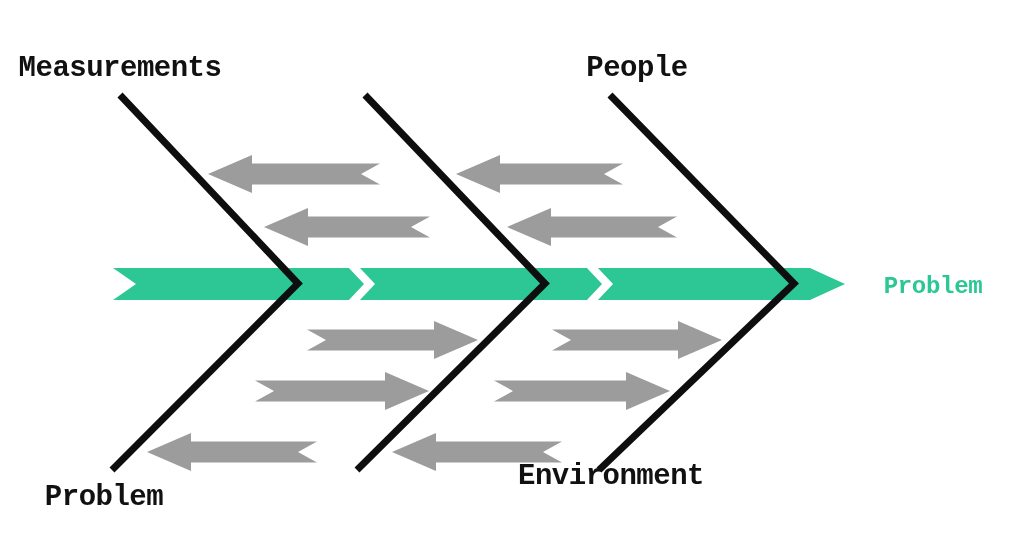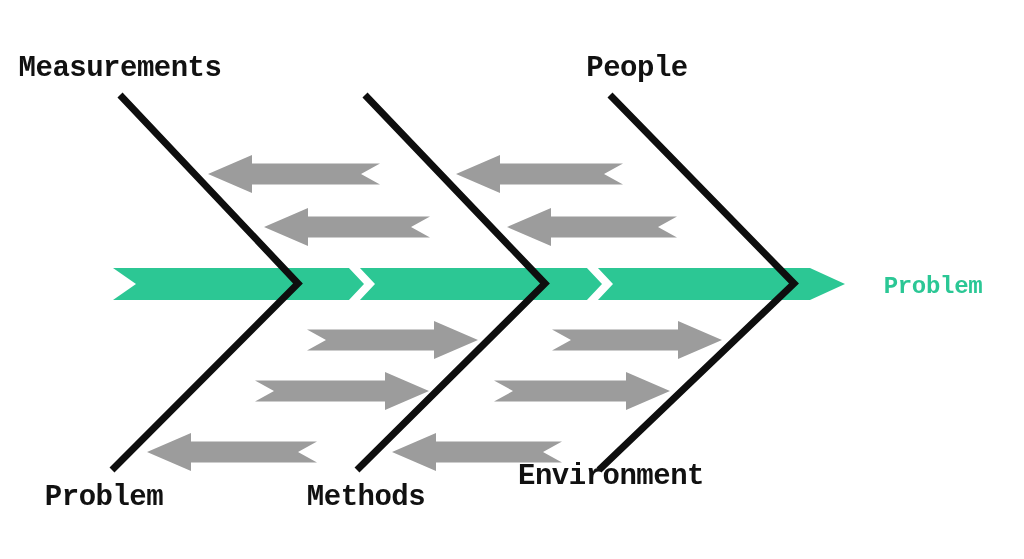--- a/index.html
+++ b/index.html
@@ -52,20 +52,19 @@
       <polygon points="147,452 191,433 191,441.5 317,441.5 298,452 317,462.5 191,462.5 191,471" fill="#9c9c9c"></polygon>
       <polygon points="392,452 436,433 436,441.5 562,441.5 543,452 562,462.5 436,462.5 436,471" fill="#9c9c9c"></polygon>
       <polyline points="120,95 298,283.5 112,470" fill="none" stroke="#0e0e0e" stroke-width="7" stroke-linejoin="miter"></polyline>
       <polyline points="365,95 545,283.5 357,470" fill="none" stroke="#0e0e0e" stroke-width="7" stroke-linejoin="miter"></polyline>
       <polyline points="610,95 794,283.5 599,470" fill="none" stroke="#0e0e0e" stroke-width="7" stroke-linejoin="miter"></polyline>
     </svg>
 
   <div class="cat-label" style="left: 120px; top: 68px; color: rgb(17, 17, 17);">Measurements</div>
   <div class="cat-label" style="left: 609px; top: 68px; color: rgb(17, 17, 17); margin-left: 28px;">People</div>
   <div class="cat-label" style="left: 104px; top: 497px; color: rgb(17, 17, 17);">Problem</div>
-  <div class="cat-label" style="left: 366px; top: 497px; color: rgb(17, 17, 17);">Methods</div>
   <div class="cat-label" style="left: 611px; top: 476px; color: rgb(17, 17, 17);">Environment</div>
 
   <div class="problem" style="left: 933px; top: 286px; color: rgb(43, 199, 149);">
     <span>Problem</span><br>
   </div>
 
 </div>
 
 </body></html>

